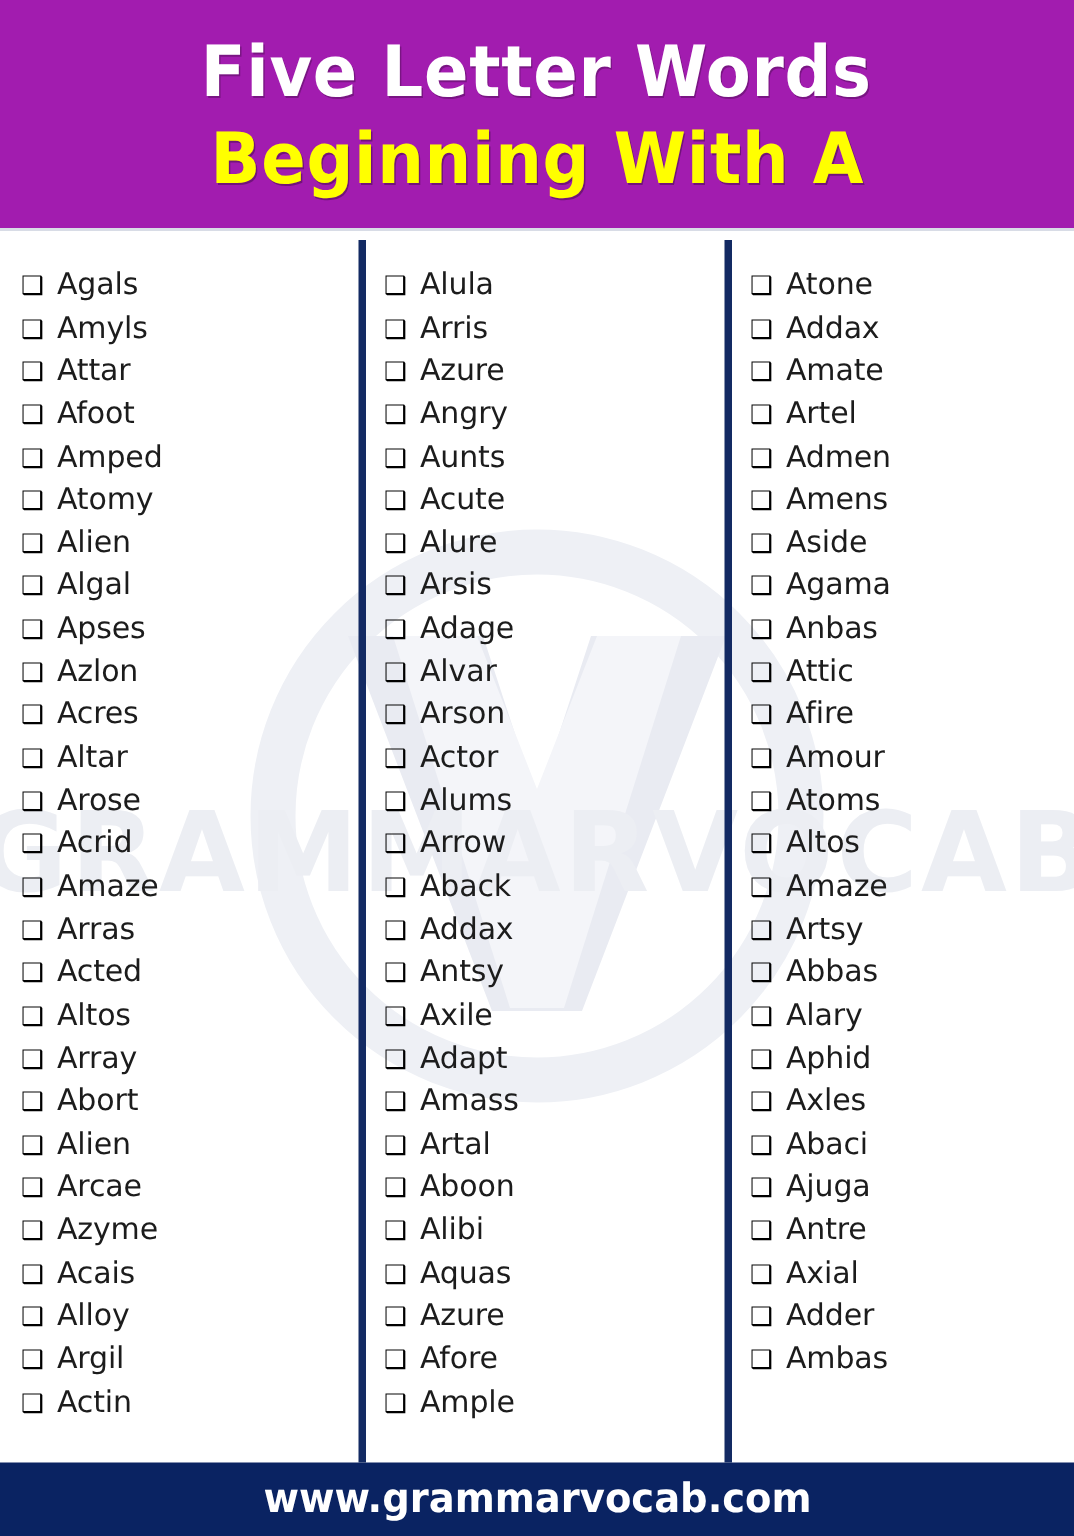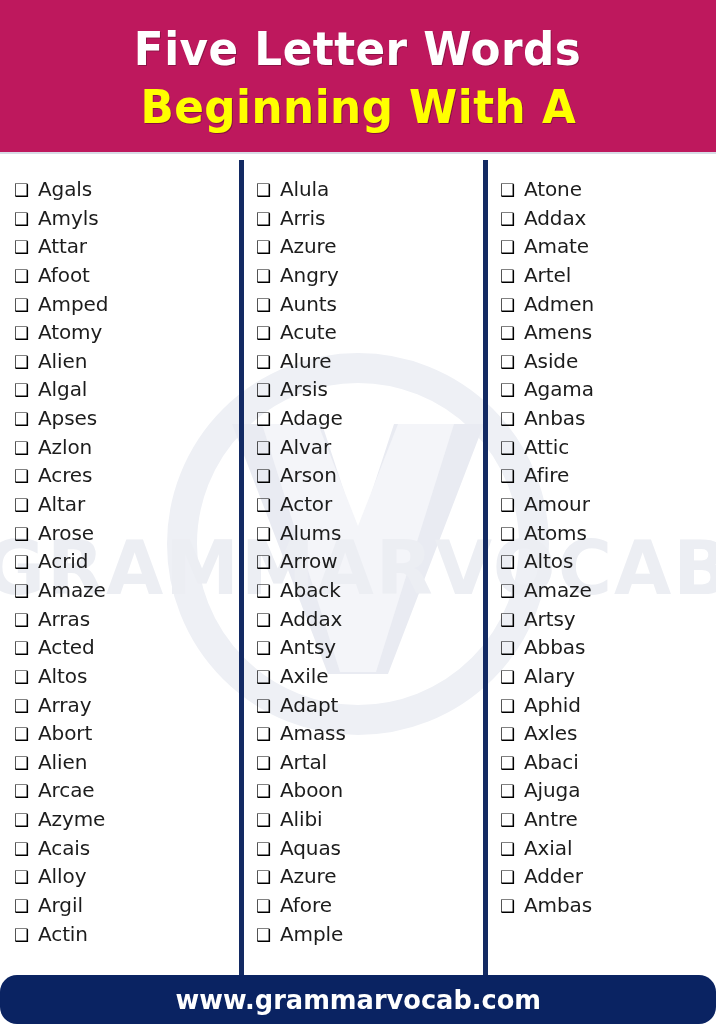--- a/index.html
+++ b/index.html
@@ -19,21 +19,21 @@
     background: #ffffff;
   }
 
   
   .header {
     position: absolute;
     left: 0;
     top: 0;
     width: 716px;
     height: 152px;
-    background: #be185d;
+    background: #a21caf;
     box-sizing: border-box;
     display: flex;
     flex-direction: column;
     align-items: center;
     justify-content: center;
   }
   .title-main,
   .title-sub {
     font-family: "DejaVu Sans", sans-serif;
     font-weight: 700;
@@ -137,21 +137,20 @@
   .footer {
     position: absolute;
     left: 0;
     top: 975px;
     width: 716px;
     height: 49px;
     background: #0a2362;
     display: flex;
     align-items: center;
     justify-content: center;
-    border-radius: 17px;
   }
   .footer-text {
     font-family: "DejaVu Sans", sans-serif;
     font-weight: 700;
     font-size: 27px;
     color: #ffffff;
     letter-spacing: 0px;
     transform: scaleX(0.95);
     white-space: nowrap;
   }

